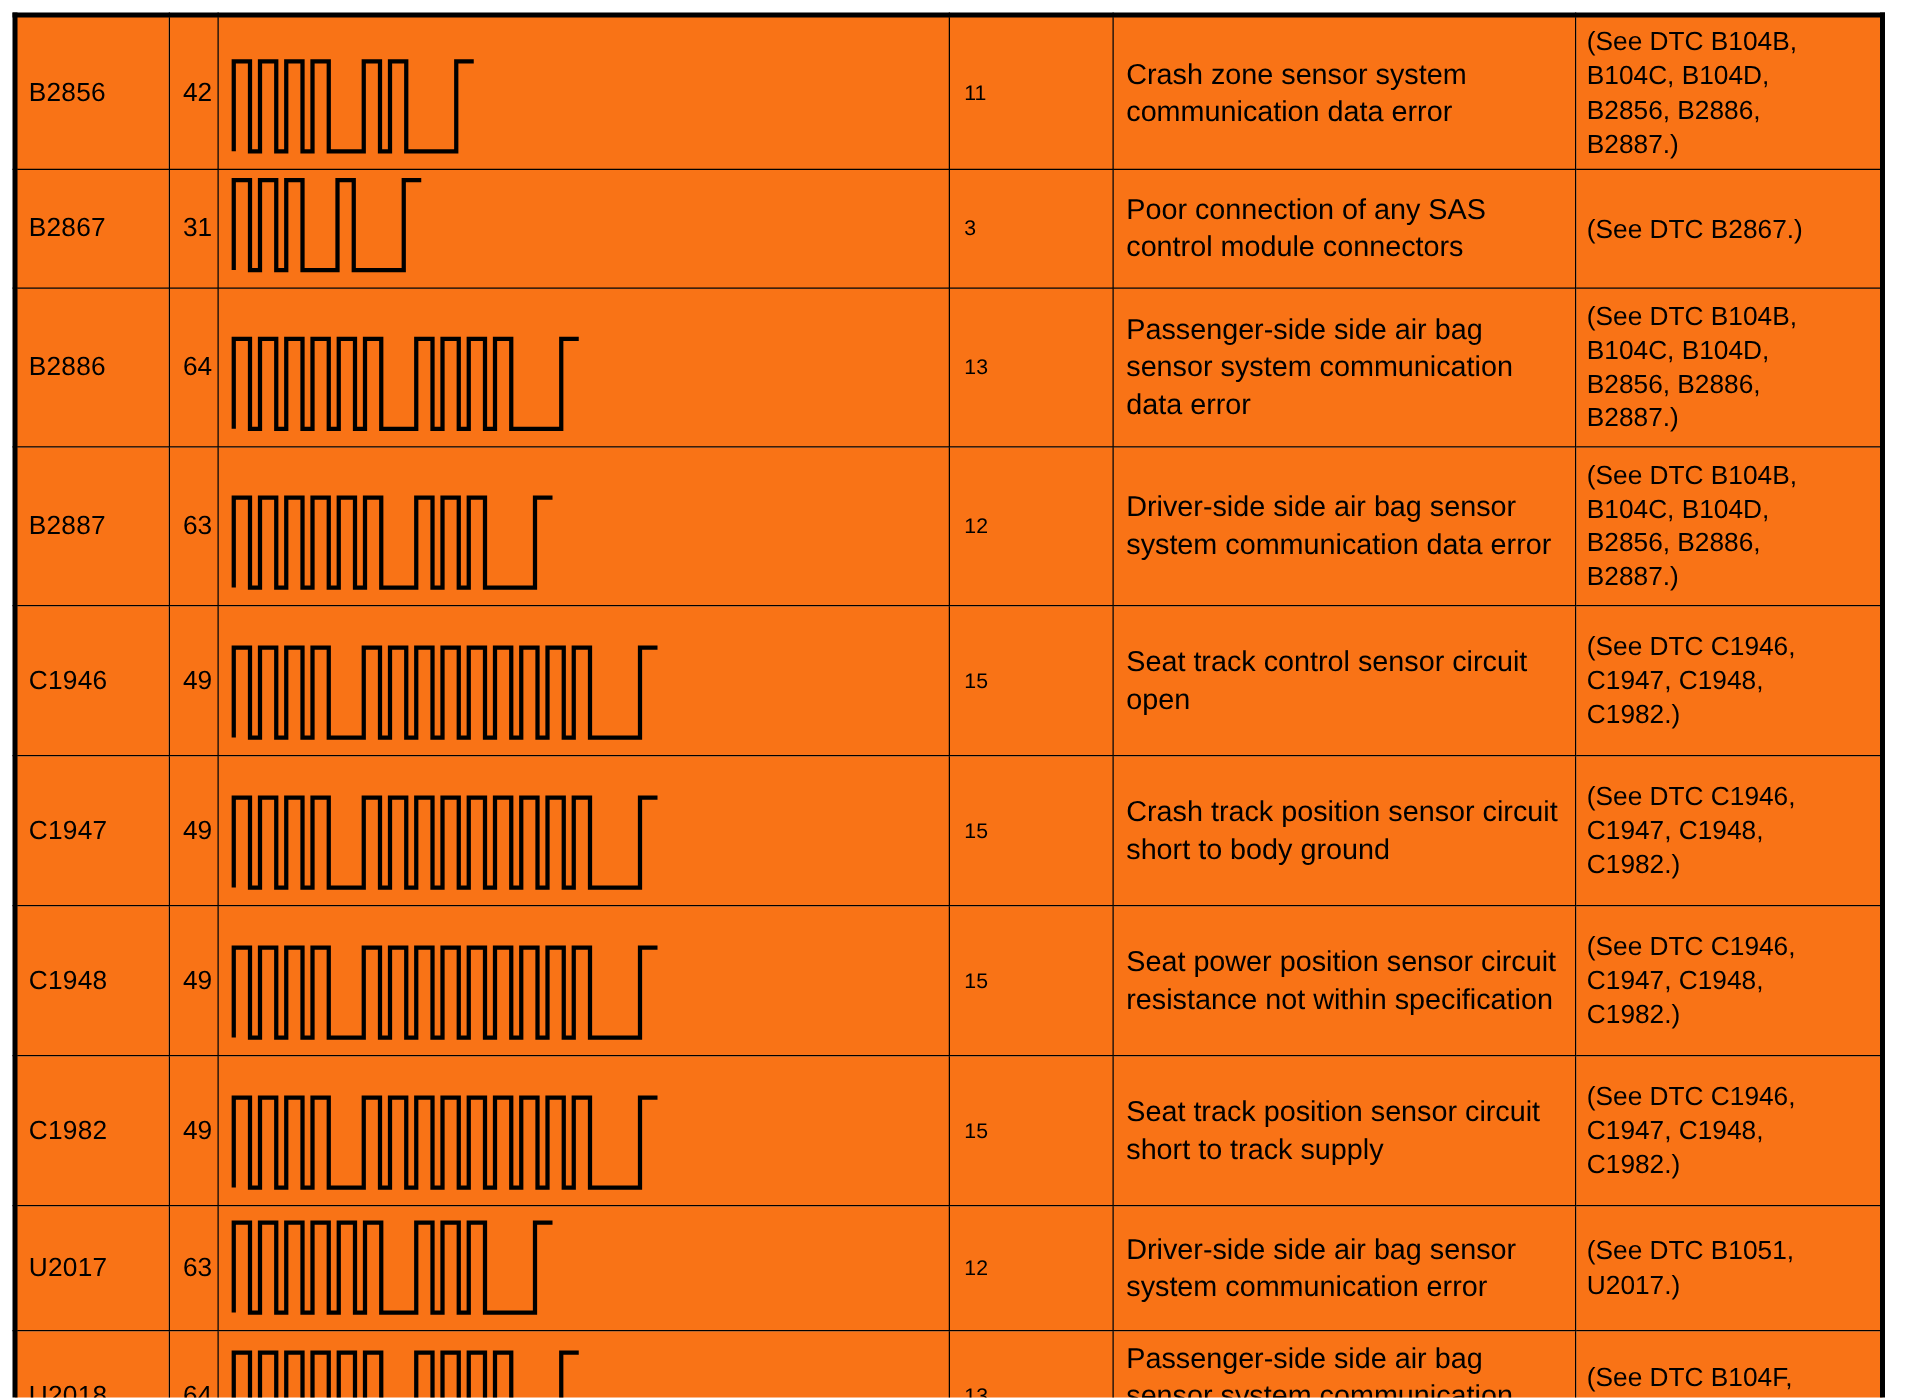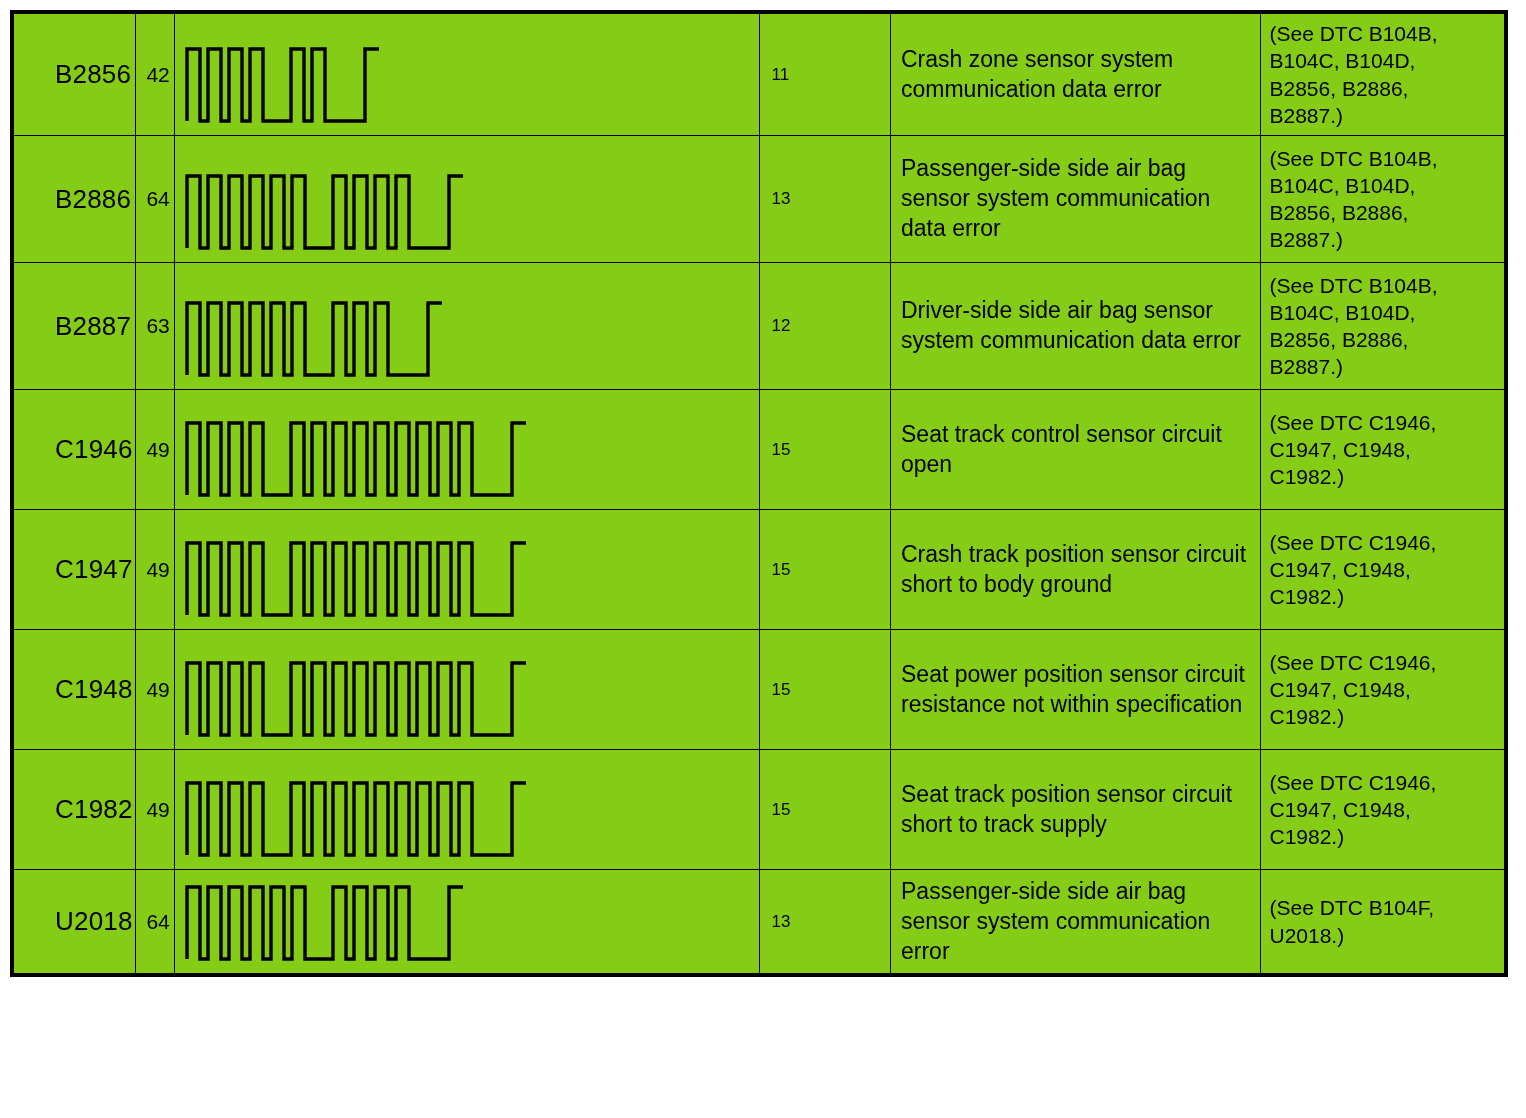--- a/index.html
+++ b/index.html
@@ -19,36 +19,35 @@
   table.dtc{
     width:1498px;
     border-collapse:collapse;
     table-layout:fixed;
     border:4px solid #000;
   }
   table.dtc td{
     border:1px solid #000;
     padding:0;
     vertical-align:middle;
-    background:#84cc16;
+    background:#f97316;
   }
   
   col.c-code   {width:123px;}
   col.c-num    {width:39px;}
   col.c-wave   {width:583px;}
   col.c-count  {width:130px;}
   col.c-desc   {width:369px;}
   col.c-ref    {width:244px;}
 
   .cell-pad{padding:6px 9px;}
   .code-text{
-    font-size:26px;
+    font-size:21px;
     letter-spacing:0.2px;
     white-space:nowrap;
-    margin-left:32px;
   }
   .num-text{
     font-size:21px;
     text-align:center;
     padding-left:6px;
     white-space:nowrap;
   }
   .count-text{
     font-size:17px;
     padding-left:11px;
@@ -110,20 +109,42 @@
           <td>
             <div class="desc-text">Crash zone sensor system communication data error</div>
           </td>
           <td>
             <div class="ref-text">(See DTC B104B,
 B104C, B104D,
 B2856, B2886,
 B2887.)</div>
           </td>
         </tr>
+        <tr style="height: 95px;">
+          <td>
+            <div class="code-text cell-pad">B2867</div>
+          </td>
+          <td>
+            <div class="num-text">31</div>
+          </td>
+          <td class="wave-cell">
+            <svg class="wave" width="581" height="93" viewBox="0 0 581 93">
+              <path d="M 12 79 L 12 7 L 25 7 L 25 79 L 33 79 L 33 7 L 46 7 L 46 79 L 54 79 L 54 7 L 67 7 L 67 79 L 95 79 L 95 7 L 108 7 L 108 79 L 148 79 L 148 7 L 162 7"></path>
+            </svg>
+          </td>
+          <td>
+            <div class="count-text">3</div>
+          </td>
+          <td>
+            <div class="desc-text">Poor connection of any SAS control module connectors</div>
+          </td>
+          <td>
+            <div class="ref-text">(See DTC B2867.)</div>
+          </td>
+        </tr>
         <tr style="height: 127px;">
           <td>
             <div class="code-text cell-pad">B2886</div>
           </td>
           <td>
             <div class="num-text">64</div>
           </td>
           <td class="wave-cell">
             <svg class="wave" width="581" height="125" viewBox="0 0 581 125">
               <path d="M 12 111 L 12 39 L 25 39 L 25 111 L 33 111 L 33 39 L 46 39 L 46 111 L 54 111 L 54 39 L 67 39 L 67 111 L 75 111 L 75 39 L 88 39 L 88 111 L 96 111 L 96 39 L 109 39 L 109 111 L 117 111 L 117 39 L 130 39 L 130 111 L 158 111 L 158 39 L 171 39 L 171 111 L 179 111 L 179 39 L 192 39 L 192 111 L 200 111 L 200 39 L 213 39 L 213 111 L 221 111 L 221 39 L 234 39 L 234 111 L 274 111 L 274 39 L 288 39"></path>
@@ -254,20 +275,43 @@
           <td>
             <div class="count-text">15</div>
           </td>
           <td>
             <div class="desc-text">Seat track position sensor circuit short to track supply</div>
           </td>
           <td>
             <div class="ref-text">(See DTC C1946,
 C1947, C1948,
 C1982.)</div>
+          </td>
+        </tr>
+        <tr style="height: 100px;">
+          <td>
+            <div class="code-text cell-pad">U2017</div>
+          </td>
+          <td>
+            <div class="num-text">63</div>
+          </td>
+          <td class="wave-cell">
+            <svg class="wave" width="581" height="98" viewBox="0 0 581 98">
+              <path d="M 12 84 L 12 12 L 25 12 L 25 84 L 33 84 L 33 12 L 46 12 L 46 84 L 54 84 L 54 12 L 67 12 L 67 84 L 75 84 L 75 12 L 88 12 L 88 84 L 96 84 L 96 12 L 109 12 L 109 84 L 117 84 L 117 12 L 130 12 L 130 84 L 158 84 L 158 12 L 171 12 L 171 84 L 179 84 L 179 12 L 192 12 L 192 84 L 200 84 L 200 12 L 213 12 L 213 84 L 253 84 L 253 12 L 267 12"></path>
+            </svg>
+          </td>
+          <td>
+            <div class="count-text">12</div>
+          </td>
+          <td>
+            <div class="desc-text">Driver-side side air bag sensor system communication error</div>
+          </td>
+          <td>
+            <div class="ref-text">(See DTC B1051,
+U2017.)</div>
           </td>
         </tr>
         <tr style="height: 105px;">
           <td>
             <div class="code-text cell-pad">U2018</div>
           </td>
           <td>
             <div class="num-text">64</div>
           </td>
           <td class="wave-cell">

